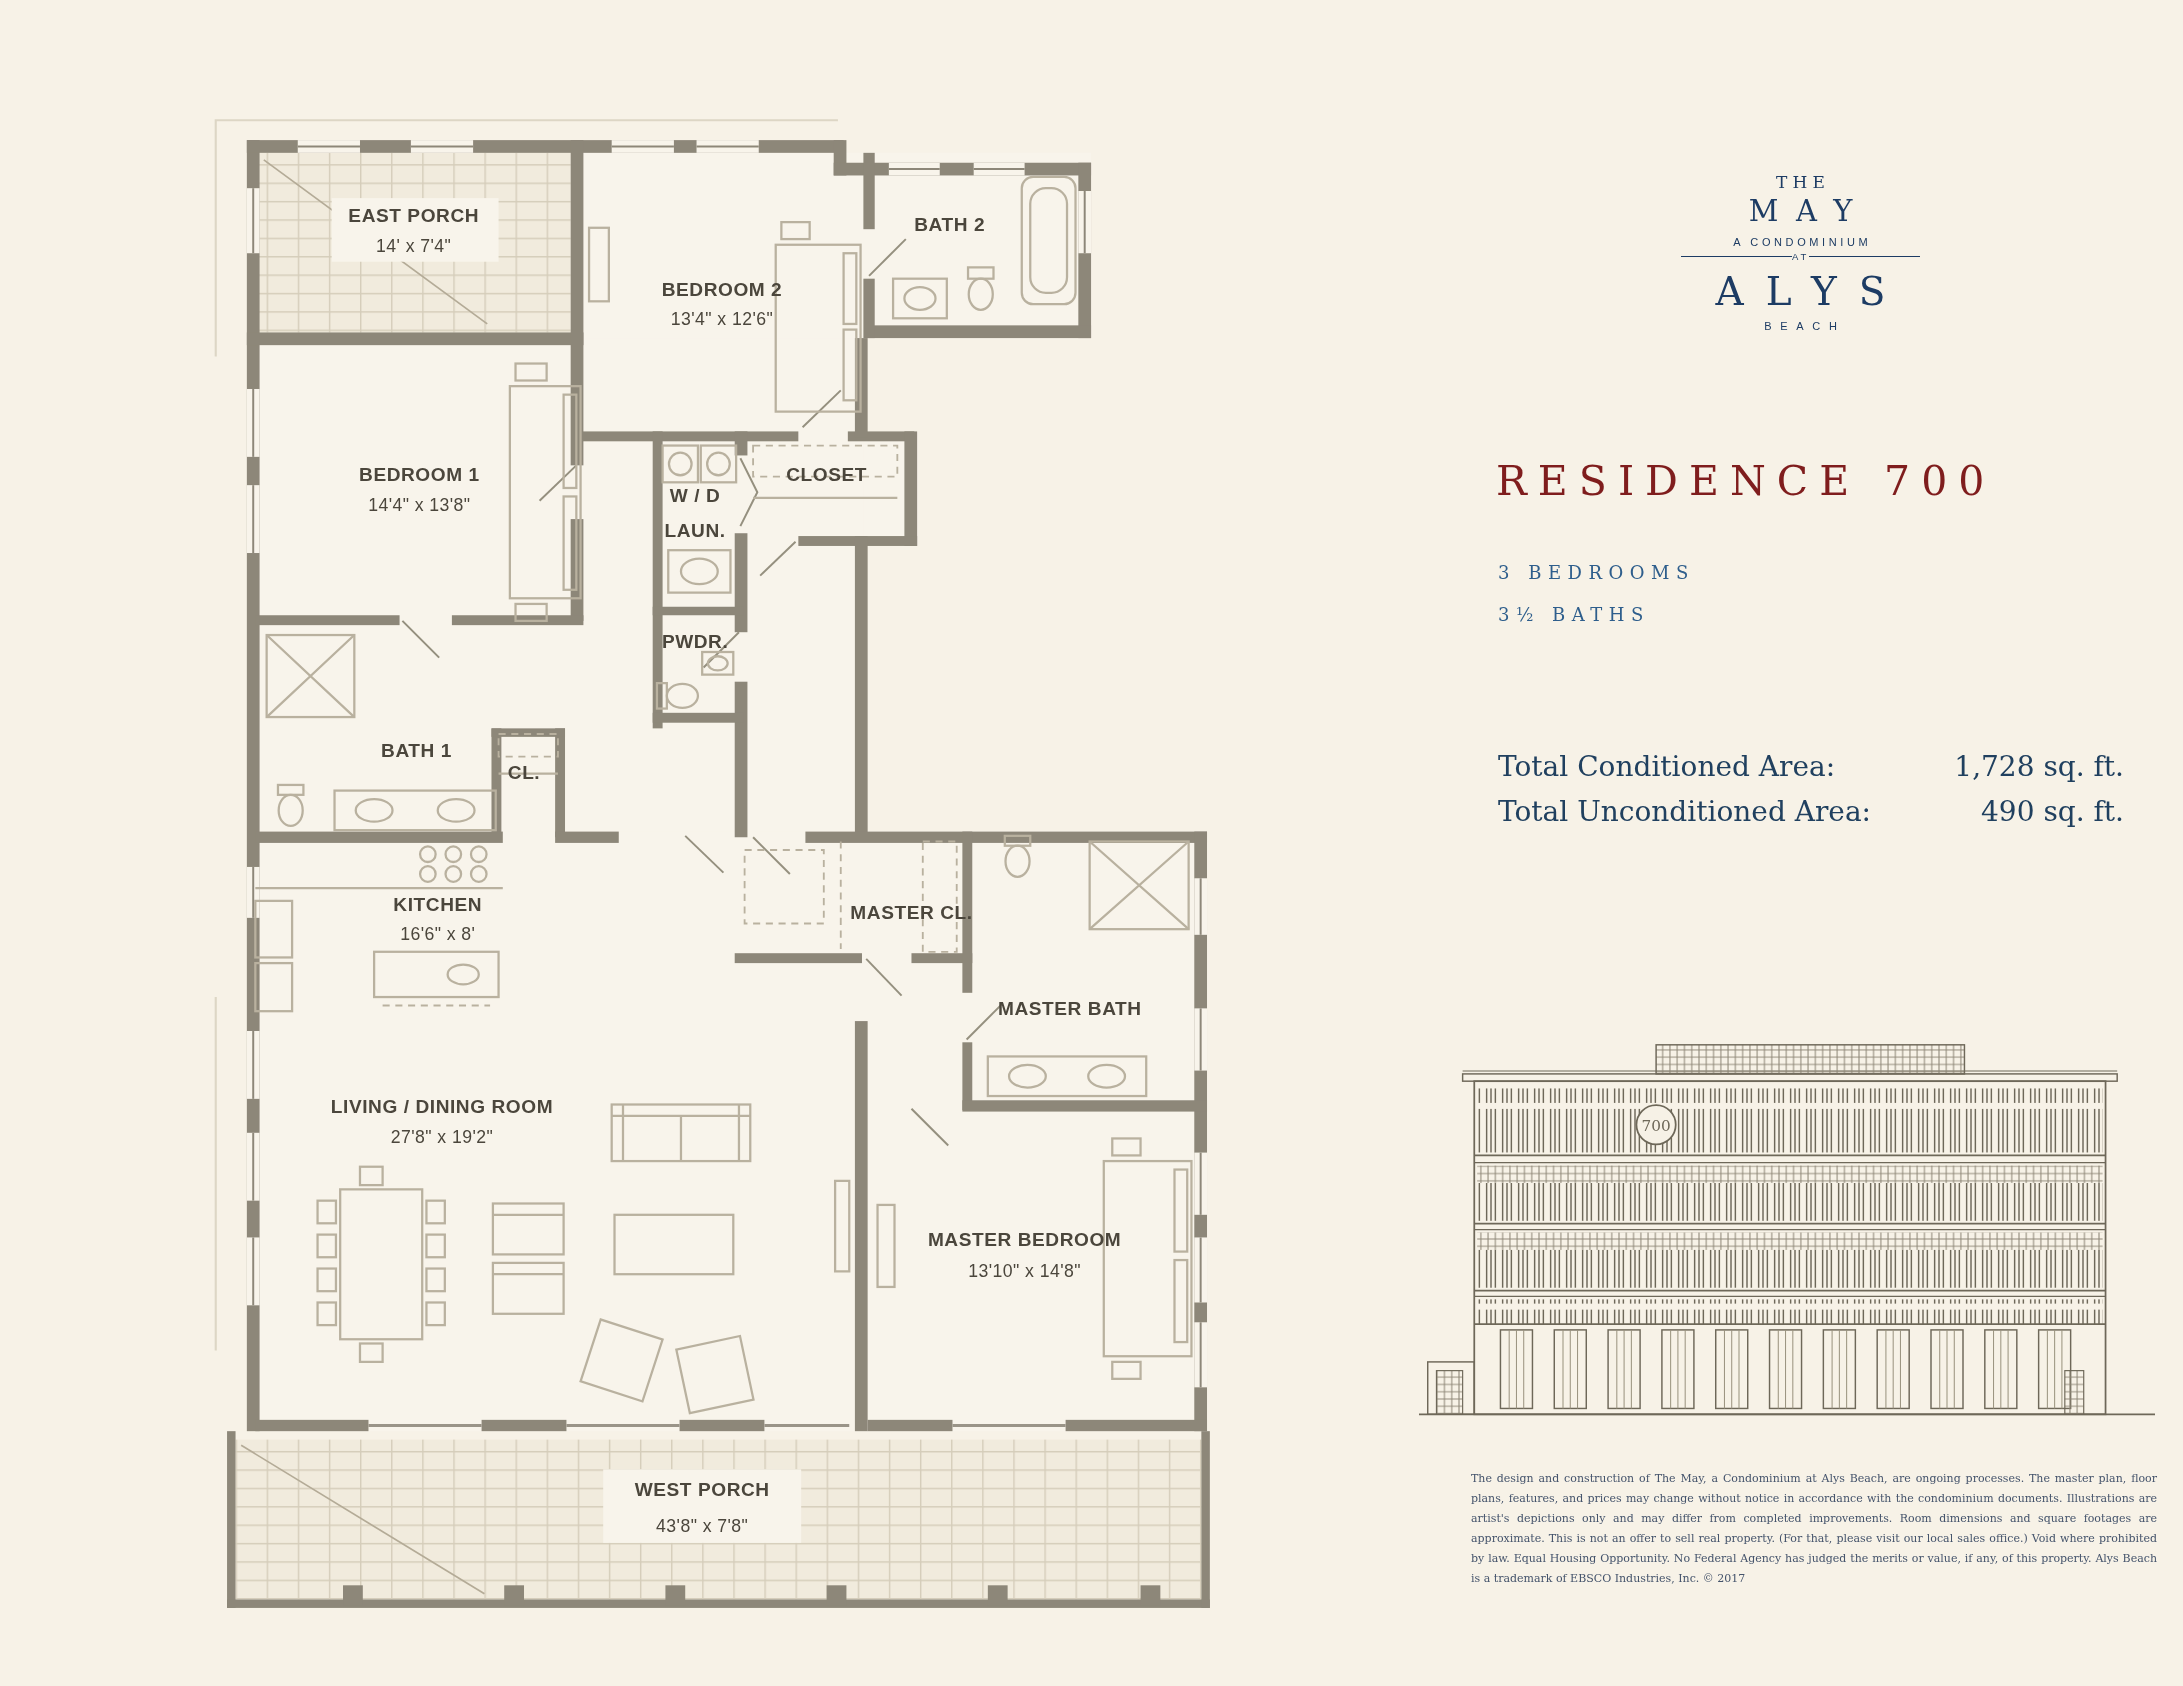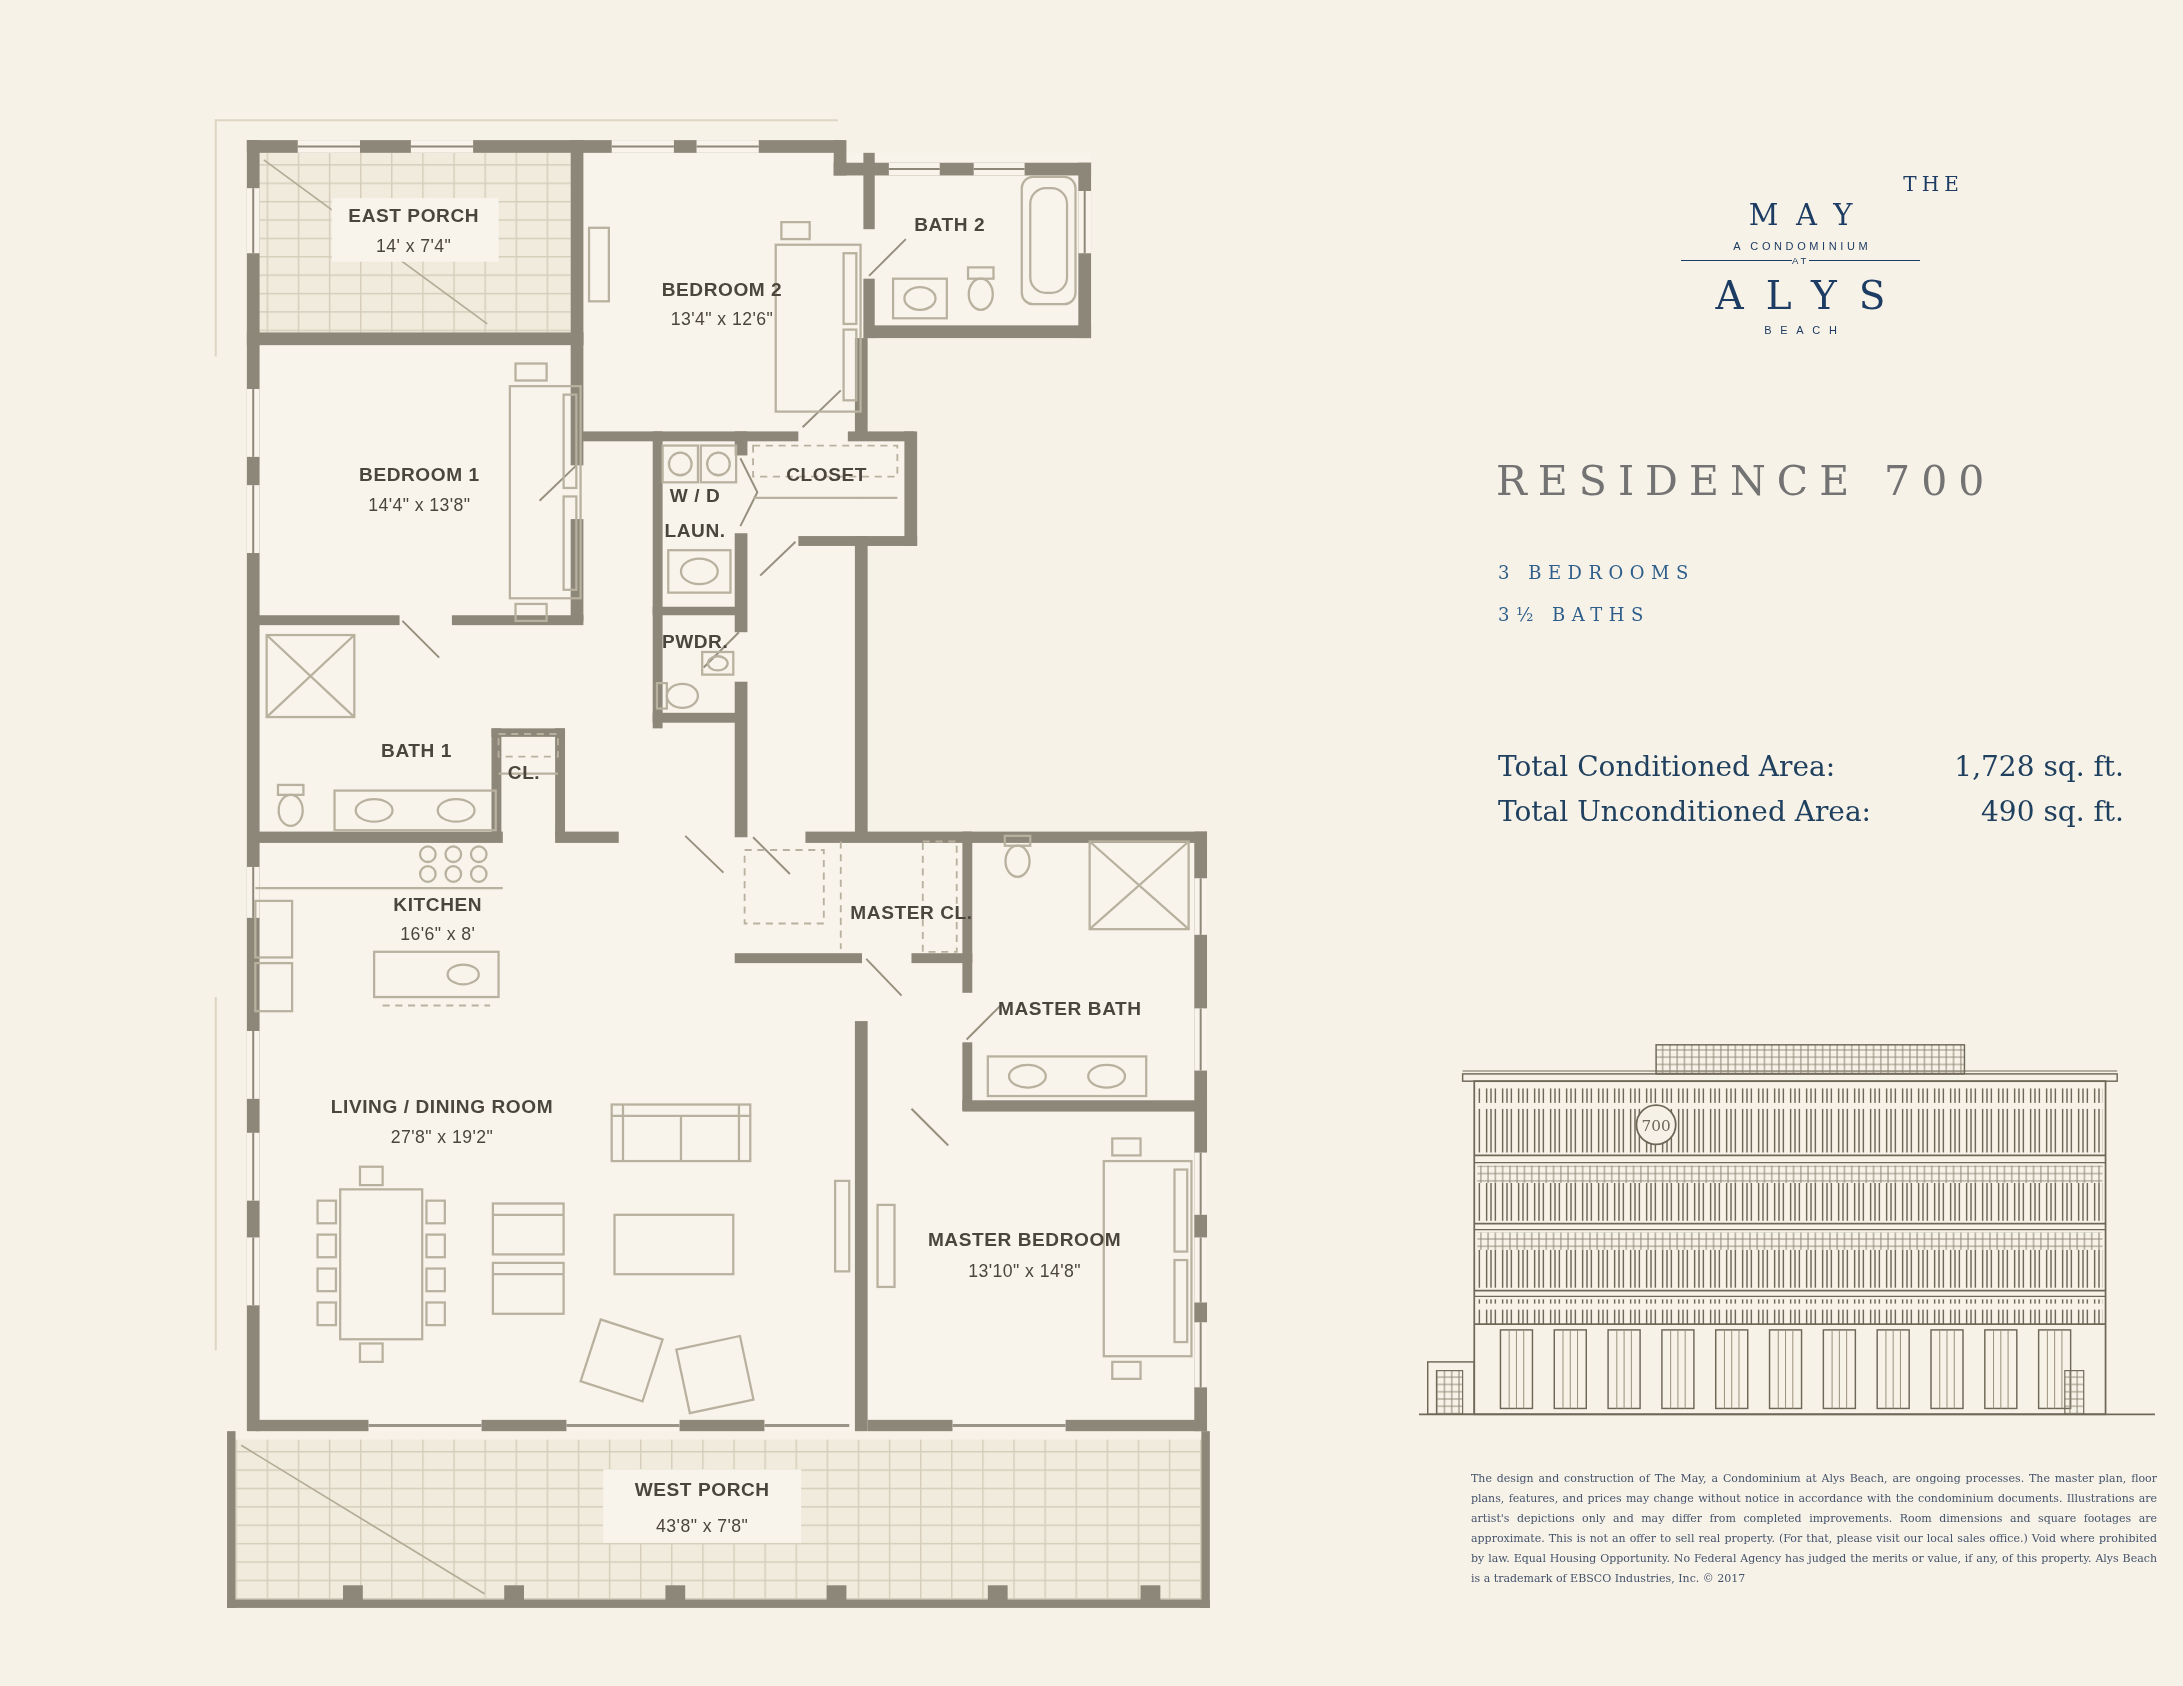--- a/index.html
+++ b/index.html
@@ -18,32 +18,32 @@
   .winline{stroke:#8d8779;stroke-width:1.4;}
   .thinline{stroke:#9a9488;stroke-width:2;fill:none;}
   .accent{stroke:#ddd6c5;stroke-width:1.5;fill:none;}
   .porchdiag{stroke:#b4ab97;stroke-width:1.2;}
   .roomlabel{font-family:"Liberation Sans",sans-serif;font-weight:600;font-size:13.5px;
              fill:#4b463c;letter-spacing:.4px;text-anchor:middle;}
   .dimlabel{font-family:"Liberation Sans",sans-serif;font-weight:400;font-size:12.5px;
             fill:#4b463c;letter-spacing:.3px;text-anchor:middle;}
   
   .brand{position:absolute;left:1637px;top:172px;width:327px;text-align:center;color:#1d3c64;}
-  .brand-the{font-size:20px;letter-spacing:5.1px;padding-left:5.1px;text-align:right;}
+  .brand-the{font-size:17px;letter-spacing:5.1px;padding-left:5.1px;}
   .brand-may{font-size:29px;letter-spacing:17.5px;padding-left:17.5px;margin-top:1.5px;}
   .brand-cond{font-family:"Liberation Sans",sans-serif;font-size:11px;letter-spacing:3.6px;
               padding-left:3.6px;margin-top:8.7px;}
   .brand-at-row{display:flex;align-items:center;gap:0;margin:2.9px 44px 0;}
   .brand-at-row .rule{flex:1;height:1.1px;background:#1d3c64;}
   .brand-at{font-family:"Liberation Sans",sans-serif;font-size:9.5px;letter-spacing:2.9px;}
   .brand-alys{font-size:39px;letter-spacing:22px;padding-left:22px;margin-top:7.3px;}
   .brand-beach{font-family:"Liberation Sans",sans-serif;font-size:11px;letter-spacing:8.7px;
                padding-left:8.7px;margin-top:5.8px;}
   .res-title{position:absolute;left:1496px;top:457px;margin:0;font-weight:400;
-             font-size:41px;letter-spacing:11px;color:#737373;}
+             font-size:41px;letter-spacing:11px;color:#7f1d1d;}
   .res-line{position:absolute;left:1498px;font-size:18px;letter-spacing:6.5px;color:#2e5e8c;margin-top:23px;}
   .res-bedrooms{top:539px;}
   .res-baths{top:581px;}
   .areas{position:absolute;left:1498px;top:750px;width:626px;color:#20405f;font-size:28px;}
   .area-row{display:flex;justify-content:space-between;margin-bottom:11.6px;}
   .elevation{position:absolute;left:1419px;top:1039px;width:736px;height:400px;}
   .elev-line{stroke:#6e6859;fill:none;}
   .elev-text{font-family:"DejaVu Serif",serif;font-size:10.5px;fill:#6e6859;text-anchor:middle;}
   .disclaimer{position:absolute;left:1458px;top:1456px;width:686px;margin:13px;
               font-size:11px;line-height:20px;color:#44536b;text-align:justify;}

